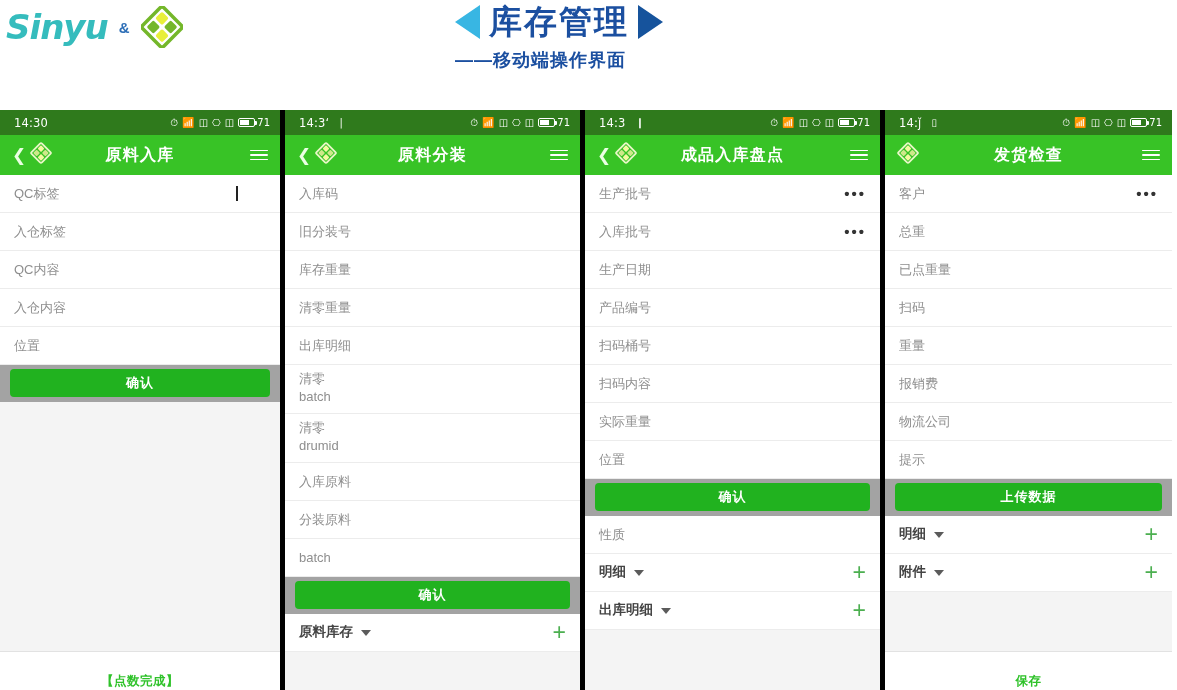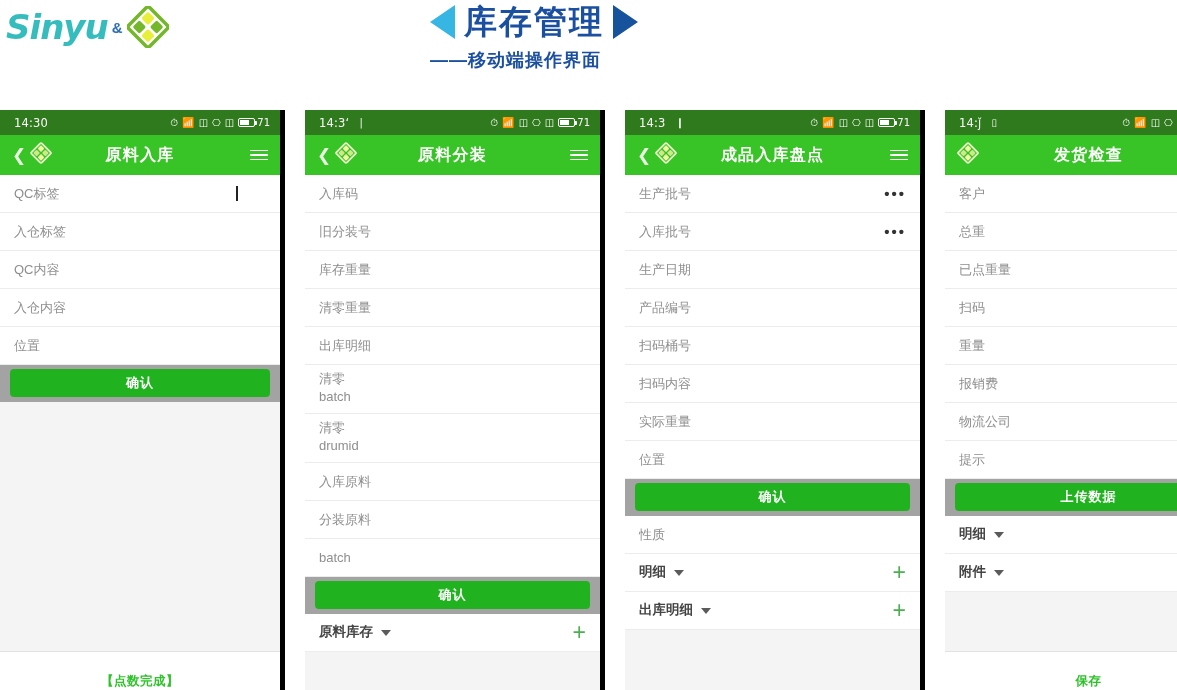--- a/index.html
+++ b/index.html
@@ -11,37 +11,37 @@
   }
 
   
   .banner {
     position: relative;
     width: 1177px; height: 110px;
     background: #ffffff;
   }
   .brand {
     position: absolute; left: 6px; top: 6px;
-    display: flex; align-items: center; gap: 2px;
+    display: flex; align-items: center; gap: 9px;
   }
   .brand-word {
     font-family: "DejaVu Sans", sans-serif;
     font-style: italic; font-weight: bold;
     font-size: 34px; letter-spacing: -1px;
     color: #35bcbd;
     line-height: 1;
   }
   .amp {
     font-size: 15px; color: #2e6fb7; font-weight: bold;
     padding: 0 2px;
   }
   .diamond-logo { width: 42px; height: 42px; }
 
   .title-block {
-    position: absolute; left: 430px; top: 4px;
+    position: absolute; left: 455px; top: 4px;
     display: flex; flex-direction: column; align-items: flex-start;
   }
   .title-row { display: flex; align-items: center; gap: 9px; }
   .tri-left, .tri-right {
     width: 0; height: 0;
     border-top: 17px solid transparent;
     border-bottom: 17px solid transparent;
   }
   .tri-left  { border-right: 25px solid #38b6e3; }
   .tri-right { border-left: 25px solid #16539c; }
@@ -54,21 +54,20 @@
     font-size: 18px; font-weight: bold; color: #1b4fa0;
     letter-spacing: 1px; white-space: nowrap;
   }
 
   
   .strip {
     position: relative;
     width: 1177px; height: 580px;
     display: flex;
     align-items: stretch;
-    gap: 20px;
   }
   .phone {
     position: relative;
     height: 580px;
     background: #ffffff;
     overflow: hidden;
     border-right: 5px solid #000000;
     flex: 0 0 auto;
   }
   .phone.p1 { width: 285px; }

